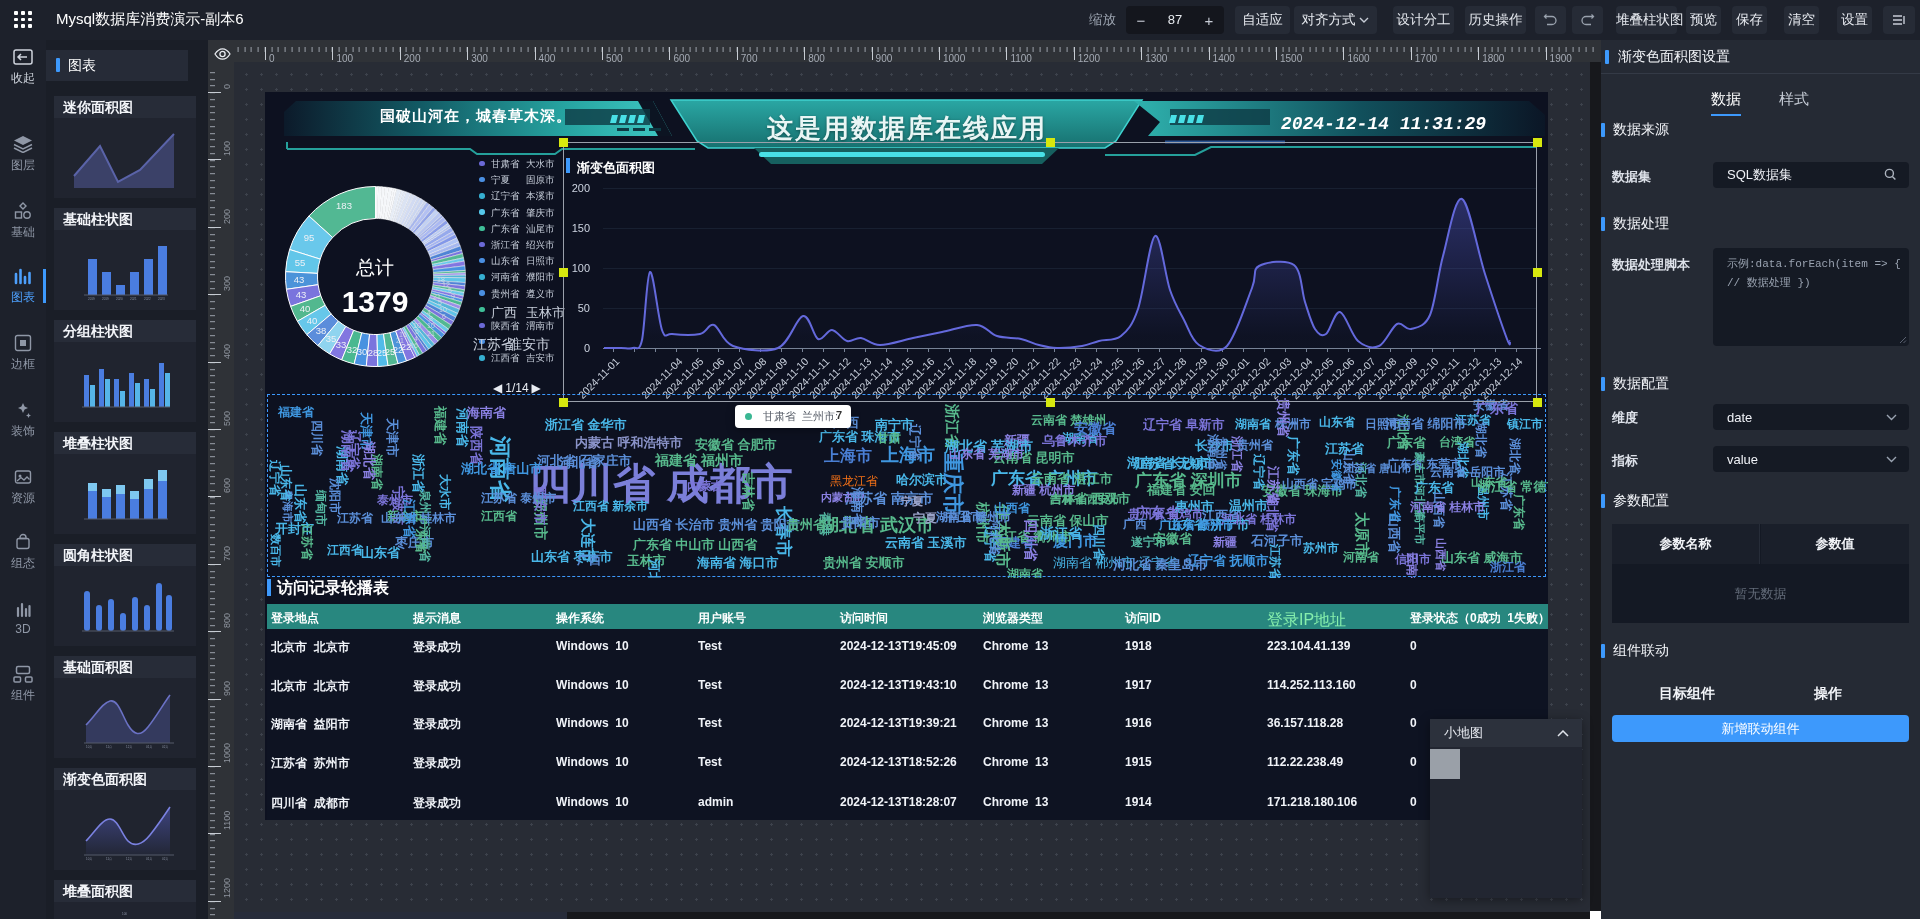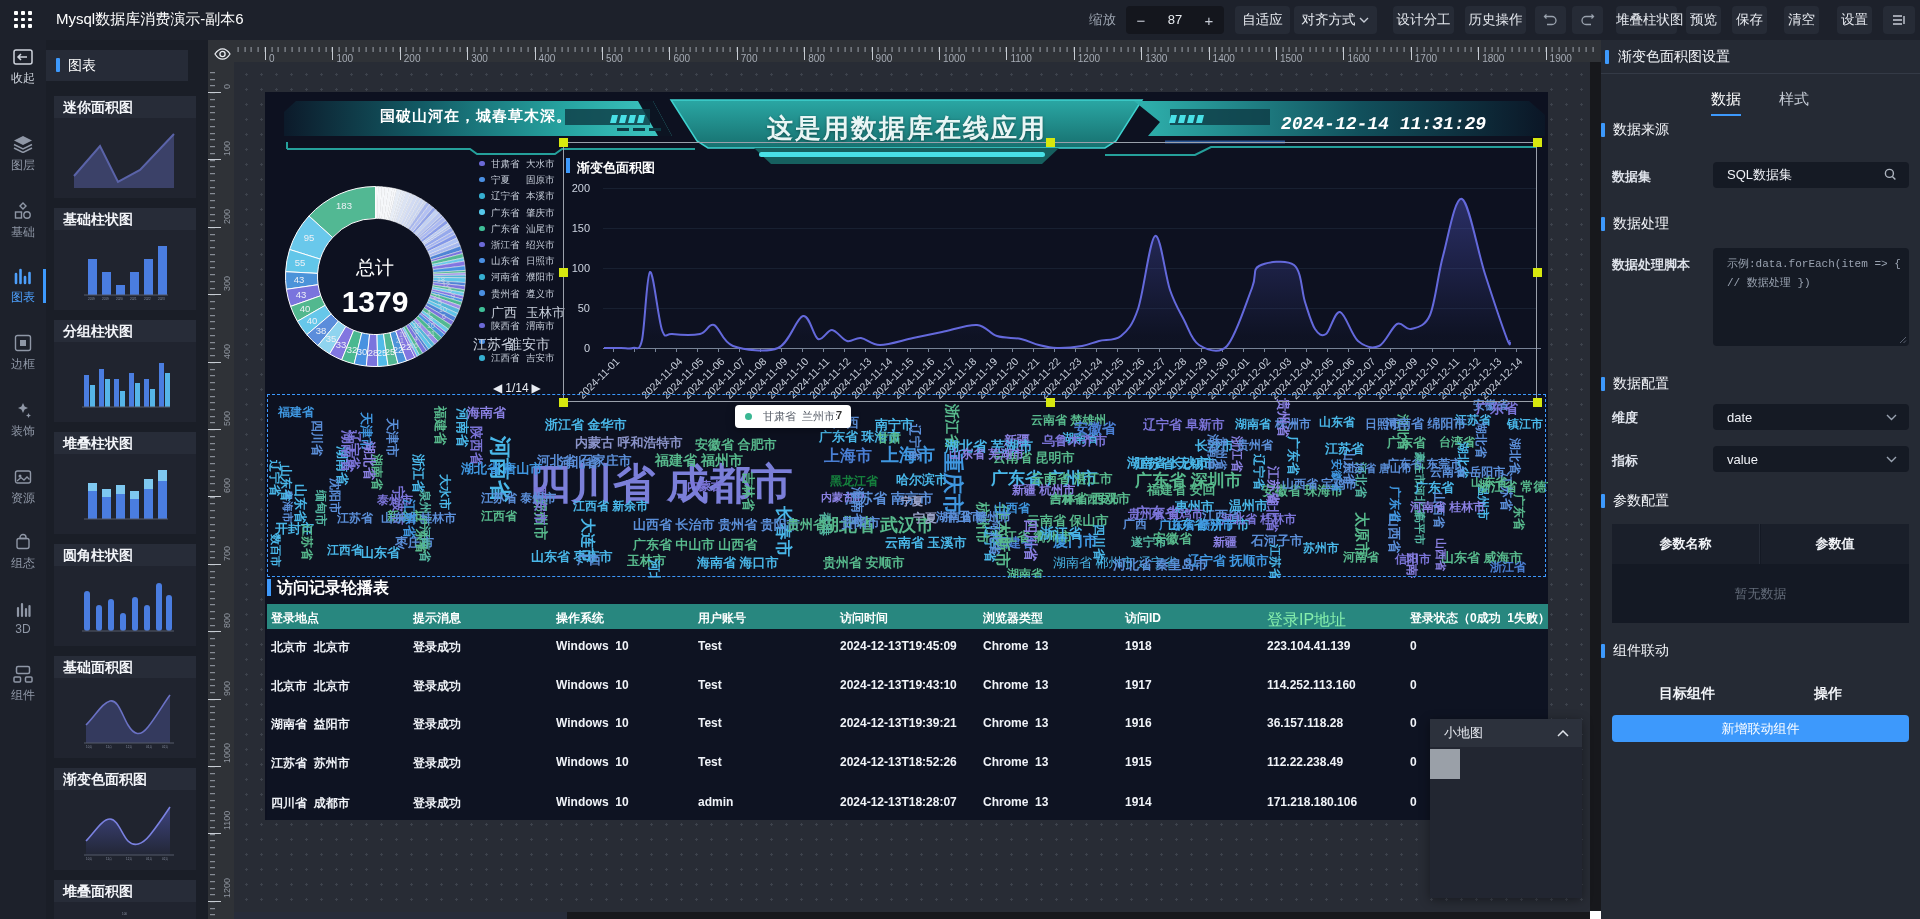--- a/index.html
+++ b/index.html
@@ -632,21 +632,21 @@
 <path d="M339 256C341.8 256.0 351.2 256.0 356 256C360.8 256.0 364.5 257.3 368 256C371.5 254.7 374.2 260.7 377 248C379.8 235.3 381.7 181.7 385 180C388.3 178.3 393.3 227.7 397 238C400.7 248.3 400.7 241.3 407 242C413.3 242.7 428.0 243.5 435 242C442.0 240.5 443.5 231.0 449 233C454.5 235.0 457.3 250.2 468 254C478.7 257.8 501.3 261.0 513 256C524.7 251.0 531.3 225.5 538 224C544.7 222.5 548.2 244.7 553 247C557.8 249.3 562.2 237.7 567 238C571.8 238.3 577.2 247.7 582 249C586.8 250.3 590.5 245.3 596 246C601.5 246.7 606.3 253.0 615 253C623.7 253.0 637.7 248.2 648 246C658.3 243.8 666.3 242.2 677 240C687.7 237.8 702.8 232.3 712 233C721.2 233.7 724.7 241.7 732 244C739.3 246.3 749.0 245.5 756 247C763.0 248.5 768.0 251.5 774 253C780.0 254.5 784.8 255.8 792 256C799.2 256.2 810.0 255.2 817 254C824.0 252.8 827.5 250.7 834 249C840.5 247.3 849.5 249.3 856 244C862.5 238.7 867.3 233.7 873 217C878.7 200.3 884.7 147.2 890 144C895.3 140.8 900.2 184.0 905 198C909.8 212.0 914.2 218.8 919 228C923.8 237.2 926.8 248.7 934 253C941.2 257.3 953.2 263.5 962 254C970.8 244.5 981.7 209.3 987 196C992.3 182.7 987.0 177.8 994 174C1001.0 170.2 1021.3 167.0 1029 173C1036.7 179.0 1036.5 199.3 1040 210C1043.5 220.7 1046.5 231.7 1050 237C1053.5 242.3 1056.8 244.8 1061 242C1065.2 239.2 1069.7 218.8 1075 220C1080.3 221.2 1086.5 243.3 1093 249C1099.5 254.7 1107.5 256.8 1114 254C1120.5 251.2 1126.7 234.8 1132 232C1137.3 229.2 1140.5 238.5 1146 237C1151.5 235.5 1159.7 235.2 1165 223C1170.3 210.8 1172.7 183.3 1178 164C1183.3 144.7 1190.0 104.0 1197 107C1204.0 110.0 1212.5 158.7 1220 182C1227.5 205.3 1237.8 235.8 1242 247C1246.2 258.2 1244.5 248.7 1245 249" stroke="#6469dc" stroke-width="2" fill="none"></path>
 </svg>
 <div style="position:absolute;left:2px;top:302px;width:1281px;height:184px;overflow:hidden">
           <span style="position:absolute;left:262px;top:62px;font-size:42px;font-weight:bold;color:#7b7fd9;white-space:nowrap;">四川省&nbsp;成都市</span>
           <span style="position:absolute;left:724px;top:73px;font-size:17px;font-weight:bold;color:#49b7e8;white-space:nowrap;">广东省 广州市</span>
           <span style="position:absolute;left:868px;top:75px;font-size:17px;font-weight:bold;color:#57b98c;white-space:nowrap;">广东省 深圳市</span>
           <span style="position:absolute;left:868px;top:110px;font-size:15px;font-weight:bold;color:#7b74d8;white-space:nowrap;">广东省</span>
           <span style="position:absolute;left:935px;top:113px;font-size:13px;font-weight:bold;color:#5b8fd9;white-space:nowrap;">江西省</span>
           <span style="position:absolute;left:557px;top:52px;font-size:16px;font-weight:bold;color:#4a7fd4;white-space:nowrap;">上海市</span>
           <span style="position:absolute;left:614px;top:49px;font-size:18px;font-weight:bold;color:#3f97e0;white-space:nowrap;">上海市</span>
-          <span style="position:absolute;left:563px;top:79px;font-size:12px;font-weight:bold;color:#15803d;white-space:nowrap;">黑龙江省</span>
+          <span style="position:absolute;left:563px;top:79px;font-size:12px;font-weight:normal;color:#f97316;white-space:nowrap;">黑龙江省</span>
           <span style="position:absolute;left:629px;top:77px;font-size:13px;font-weight:bold;color:#49b7e8;white-space:nowrap;">哈尔滨市</span>
           <span style="position:absolute;left:578px;top:96px;font-size:14px;font-weight:bold;color:#5b8fd9;white-space:nowrap;">江苏省 南京市</span>
           <span style="position:absolute;left:554px;top:119px;font-size:18px;font-weight:bold;color:#57b98c;white-space:nowrap;">湖北省 武汉市</span>
           <span style="position:absolute;left:700px;top:58px;font-size:21px;font-weight:bold;color:#3f97e0;white-space:nowrap;transform:rotate(90deg);transform-origin:left top;">重庆市</span>
           <span style="position:absolute;left:694px;top:10px;font-size:15px;font-weight:bold;color:#57b98c;white-space:nowrap;transform:rotate(90deg);transform-origin:left top;">浙江省</span>
           <span style="position:absolute;left:724px;top:108px;font-size:14px;font-weight:bold;color:#57b98c;white-space:nowrap;transform:rotate(90deg);transform-origin:left top;">杭州市</span>
           <span style="position:absolute;left:728px;top:140px;font-size:13px;font-weight:bold;color:#4a7fd4;white-space:nowrap;">福建省</span>
           <span style="position:absolute;left:786px;top:138px;font-size:15px;font-weight:bold;color:#3f97e0;white-space:nowrap;">厦门市</span>
           <span style="position:absolute;left:795px;top:36px;font-size:12px;font-weight:bold;color:#49b7e8;white-space:nowrap;">湖南省</span>
           <span style="position:absolute;left:928px;top:43px;font-size:13px;font-weight:bold;color:#49b7e8;white-space:nowrap;">长沙市</span>

